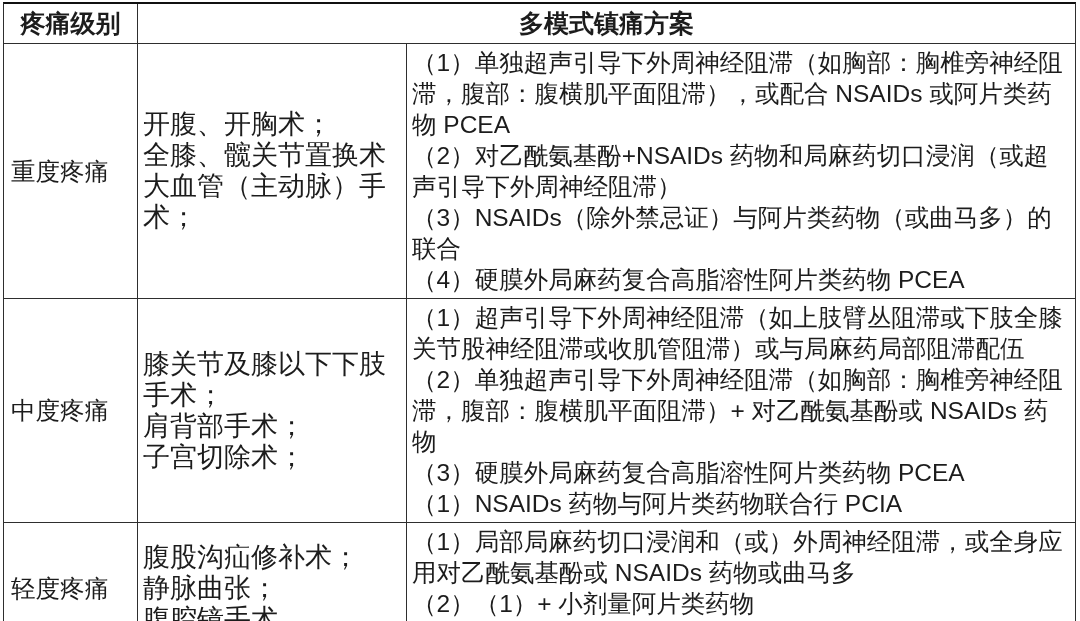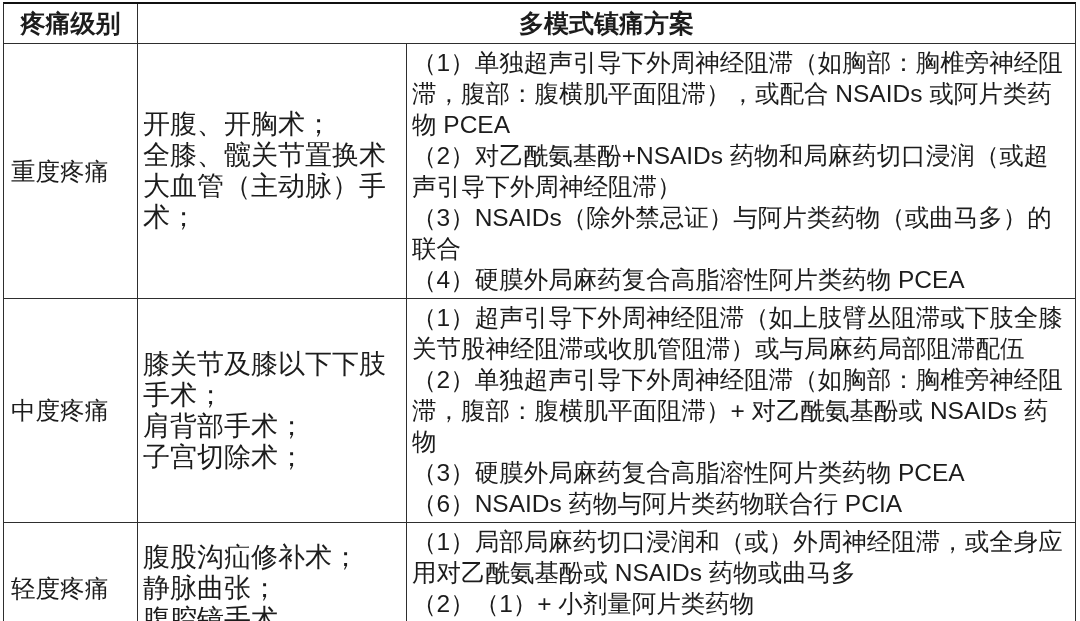--- a/index.html
+++ b/index.html
@@ -101,21 +101,21 @@
     <div class="c c1">中度疼痛</div>
     <div class="c c2">
       <div>膝关节及膝以下下肢手术；</div>
       <div>肩背部手术；</div>
       <div>子宫切除术；</div>
     </div>
     <div class="c c3">
       <p>（1）超声引导下外周神经阻滞（如上肢臂丛阻滞或下肢全膝关节股神经阻滞或收肌管阻滞）或与局麻药局部阻滞配伍</p>
       <p>（2）单独超声引导下外周神经阻滞（如胸部：胸椎旁神经阻滞，腹部：腹横肌平面阻滞）+ 对乙酰氨基酚或 NSAIDs 药物</p>
       <p>（3）硬膜外局麻药复合高脂溶性阿片类药物 PCEA</p>
-      <p>（6）NSAIDs 药物与阿片类药物联合行 PCIA</p>
+      <p>（1）NSAIDs 药物与阿片类药物联合行 PCIA</p>
     </div>
   </div>
 
   <div class="row r3">
     <div class="c c1">轻度疼痛</div>
     <div class="c c2">
       <div>腹股沟疝修补术；</div>
       <div>静脉曲张；</div>
       <div>腹腔镜手术</div>
     </div>

